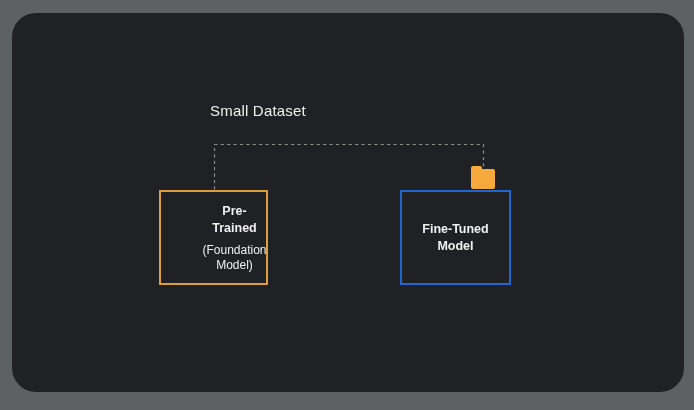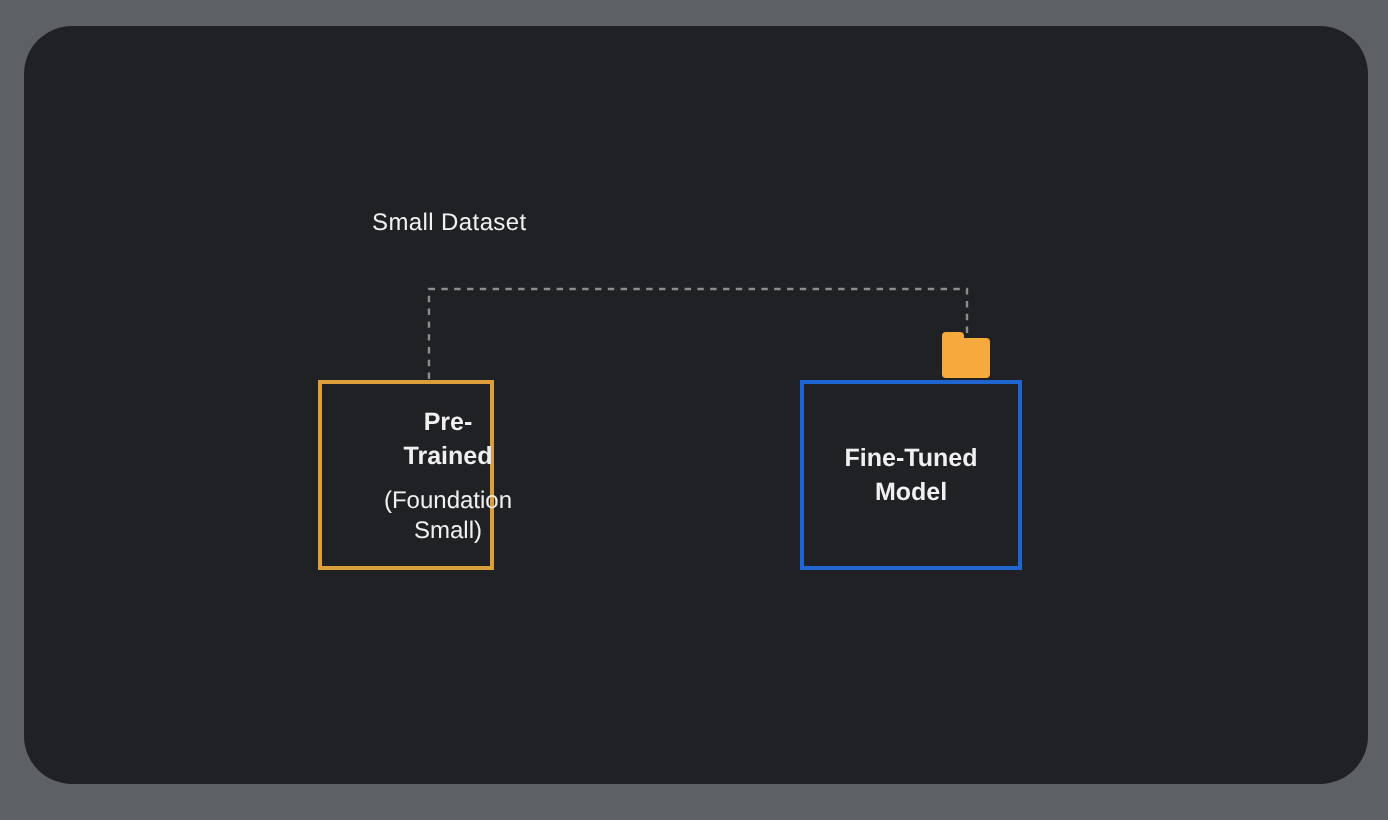--- a/index.html
+++ b/index.html
@@ -10,39 +10,39 @@
     font-family:"Liberation Sans",sans-serif;
     overflow:hidden;
   }
   .panel{
     position:absolute;left:12px;top:13px;
     width:672px;height:379px;
     border-radius:24px;
     background:var(--panel-background,#1F2125);
   }
   .dataset-label{
-    position:absolute;left:186px;top:104px;
-    font-size:12px;line-height:14px;
+    position:absolute;left:210px;top:104px;
+    font-size:15px;line-height:14px;
     color:var(--text,#EDEDED);
     letter-spacing:0.2px;
   }
   .connector{
     position:absolute;left:0;top:0;
     pointer-events:none;
   }
   .node-box{
     position:absolute;top:190px;height:95px;
     box-sizing:border-box;
     display:flex;flex-direction:column;
     align-items:center;justify-content:center;
     text-align:center;
     color:var(--text,#F2F2F2);
   }
   .node-box.pretrained{
-    left:159px;width:88px;
+    left:159px;width:109px;
     border:2px solid var(--pretrained-border,#DD9E3C);
     padding-left:42px;
   }
   .node-box.finetuned{
     left:400px;width:111px;
     border:2px solid var(--finetuned-border,#2066D0);
   }
   .box-title{
     font-weight:bold;
     font-size:12.5px;line-height:17px;
@@ -65,21 +65,21 @@
   <div class="panel"></div>
 
   <div class="dataset-label">Small Dataset</div>
 
   <svg class="connector" width="694" height="410" viewBox="0 0 694 410">
     <path d="M214.5 189.5 L214.5 144.5 L483.5 144.5 L483.5 166.5" fill="none" style="stroke:var(--connector,#8D8D8D)" stroke-width="1.2" stroke-dasharray="3.2,3.2"></path>
   </svg>
 
   <div class="node-box pretrained">
     <div class="box-title">Pre-Trained</div>
-    <div class="box-subtitle">(Foundation Small)</div>
+    <div class="box-subtitle">(Foundation Model)</div>
   </div>
 
   <svg class="folder" width="26" height="25" viewBox="0 0 26 25">
     <rect x="1" y="1" width="11" height="7" rx="2" style="fill:var(--folder-fill,#F6A93C)"></rect>
     <rect x="1" y="4" width="24" height="20" rx="2" style="fill:var(--folder-fill,#F6A93C)"></rect>
   </svg>
 
   <div class="node-box finetuned">
     <div class="box-title">Fine-Tuned Model</div>
   </div>

